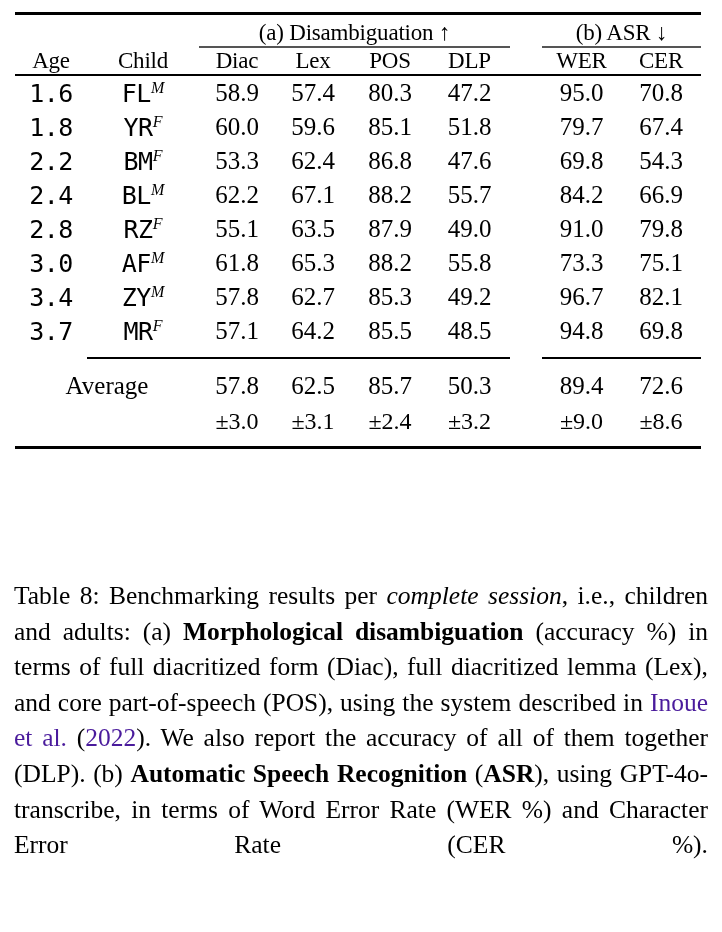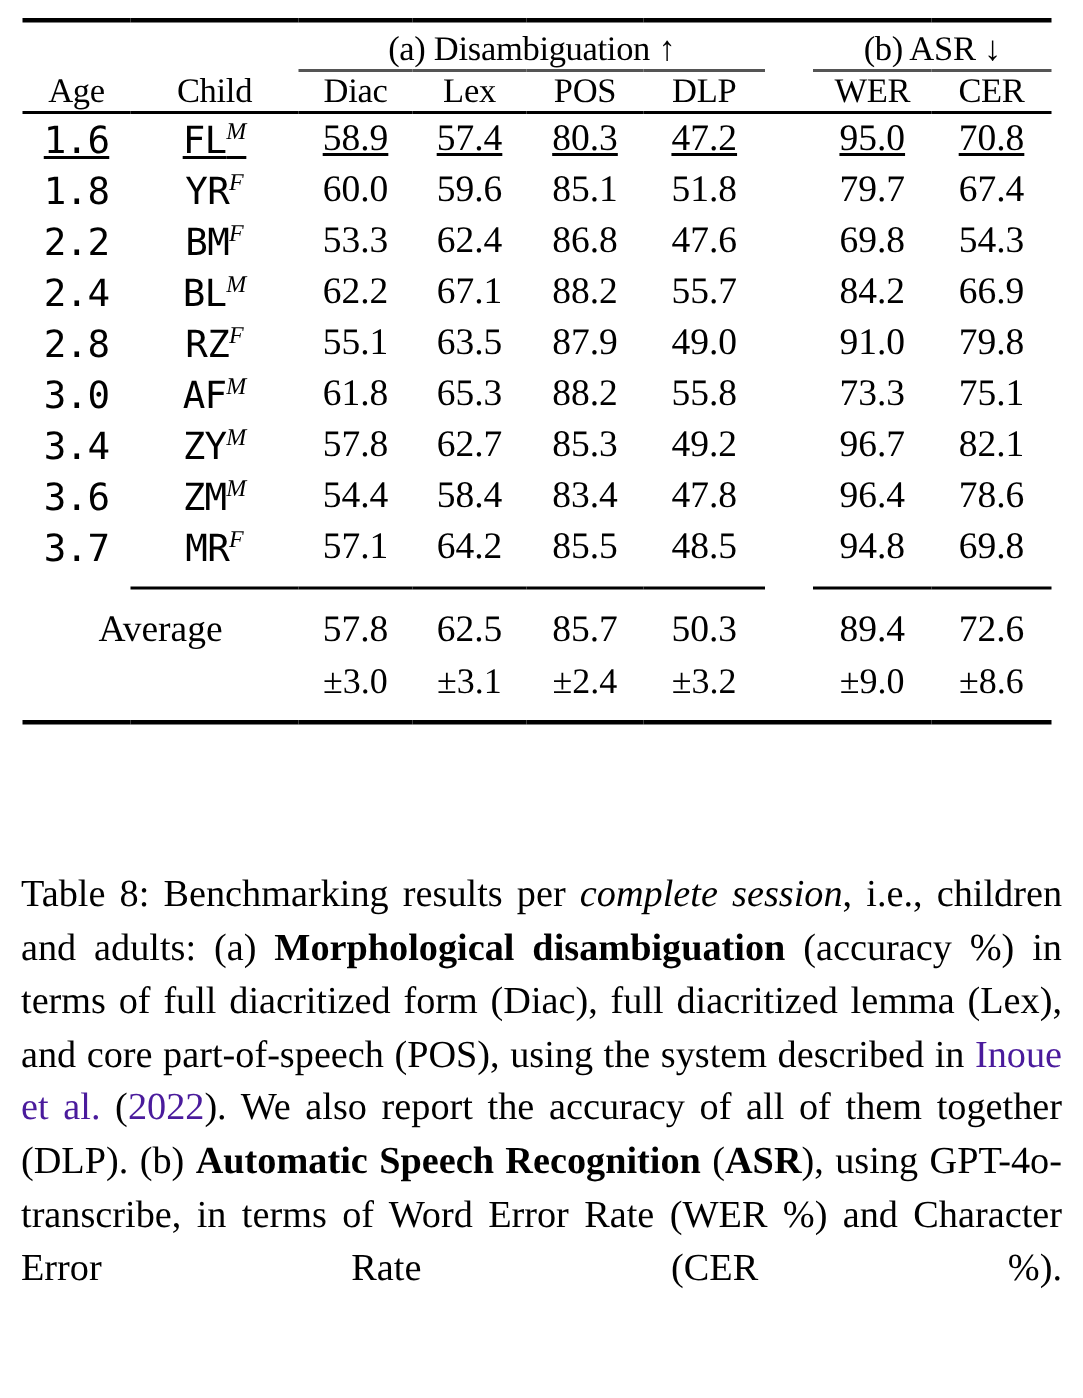--- a/index.html
+++ b/index.html
@@ -124,21 +124,21 @@
     white-space: nowrap;
   }
   .cell-child sup {
     font-family: "Liberation Serif", "DejaVu Serif", serif;
     font-style: italic;
     font-size: 16px;
     vertical-align: super;
     line-height: 0;
     letter-spacing: 0;
   }
-  .first-data td { padding-top: 7px; text-decoration: underline; }
+  .first-data td { padding-top: 7px; }
 
   
   .avg-rule-row td { padding: 0; }
   .avg-rule-row td.rulecell {
     border-top: 2px solid #000;
     height: 0;
     line-height: 0;
     font-size: 0;
   }
   .avg-spacer td { height: 9px; line-height: 9px; font-size: 0; }
@@ -310,31 +310,20 @@
             <td class="cell-child">ZY<sup>M</sup></td>
             <td>57.8</td>
             <td>62.7</td>
             <td>85.3</td>
             <td>49.2</td>
             <td></td>
             <td>96.7</td>
             <td>82.1</td>
           </tr>
           <tr>
-            <td class="cell-age">3.6</td>
-            <td class="cell-child">ZM<sup>M</sup></td>
-            <td>54.4</td>
-            <td>58.4</td>
-            <td>83.4</td>
-            <td>47.8</td>
-            <td></td>
-            <td>96.4</td>
-            <td>78.6</td>
-          </tr>
-          <tr>
             <td class="cell-age">3.7</td>
             <td class="cell-child">MR<sup>F</sup></td>
             <td>57.1</td>
             <td>64.2</td>
             <td>85.5</td>
             <td>48.5</td>
             <td></td>
             <td>94.8</td>
             <td>69.8</td>
           </tr>

